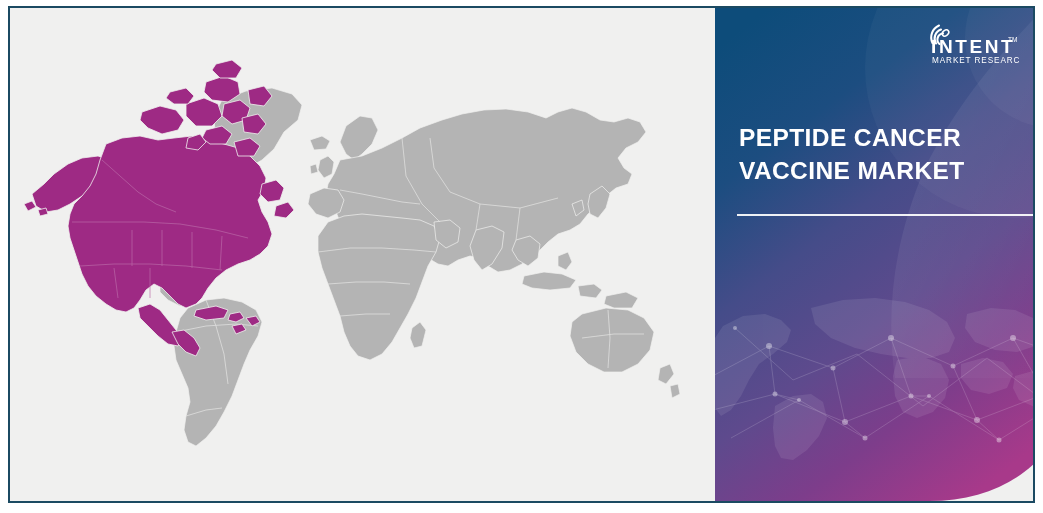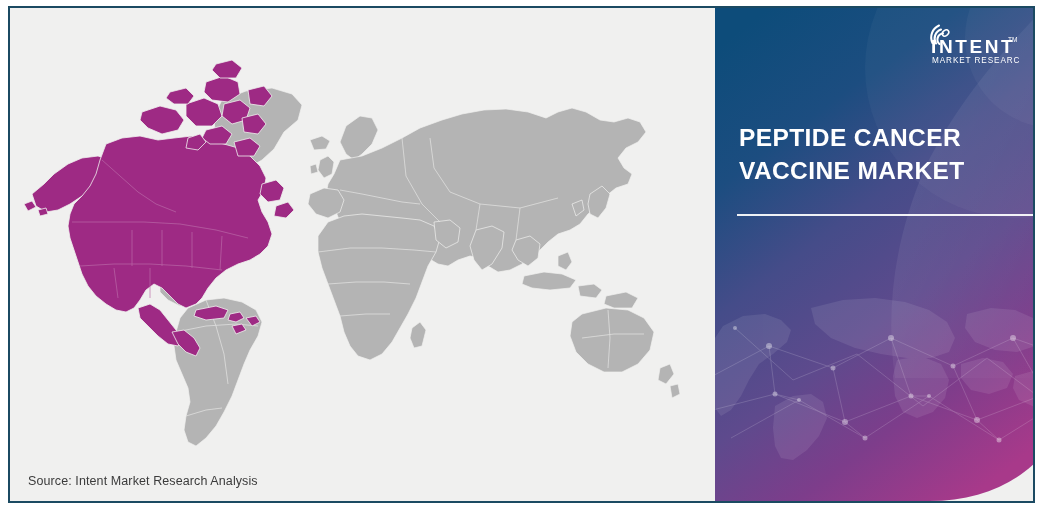--- a/index.html
+++ b/index.html
@@ -256,21 +256,20 @@
           <path d="M70,258 L104,256 L140,256 L176,258 L212,262"></path>
           <path d="M122,222 L122,258"></path>
           <path d="M152,222 L152,258"></path>
           <path d="M182,224 L182,260"></path>
           <path d="M212,228 L210,262"></path>
           <path d="M104,260 L108,290"></path>
           <path d="M140,260 L140,290"></path>
         </g>
       </svg>
 
-      <div class="source-label">Source: Intent Market Research Analysis</div>
     </div>
 
     <div class="panel">
       <svg class="panel-svg" width="358" height="493" viewBox="0 0 358 493">
         <defs>
           <linearGradient id="panelGrad" x1="0.15" y1="0" x2="0.7" y2="1">
             <stop offset="0" stop-color="#0d4c7a"></stop>
             <stop offset="0.22" stop-color="#1c4d80"></stop>
             <stop offset="0.42" stop-color="#454c89"></stop>
             <stop offset="0.62" stop-color="#5e4a8d"></stop>

